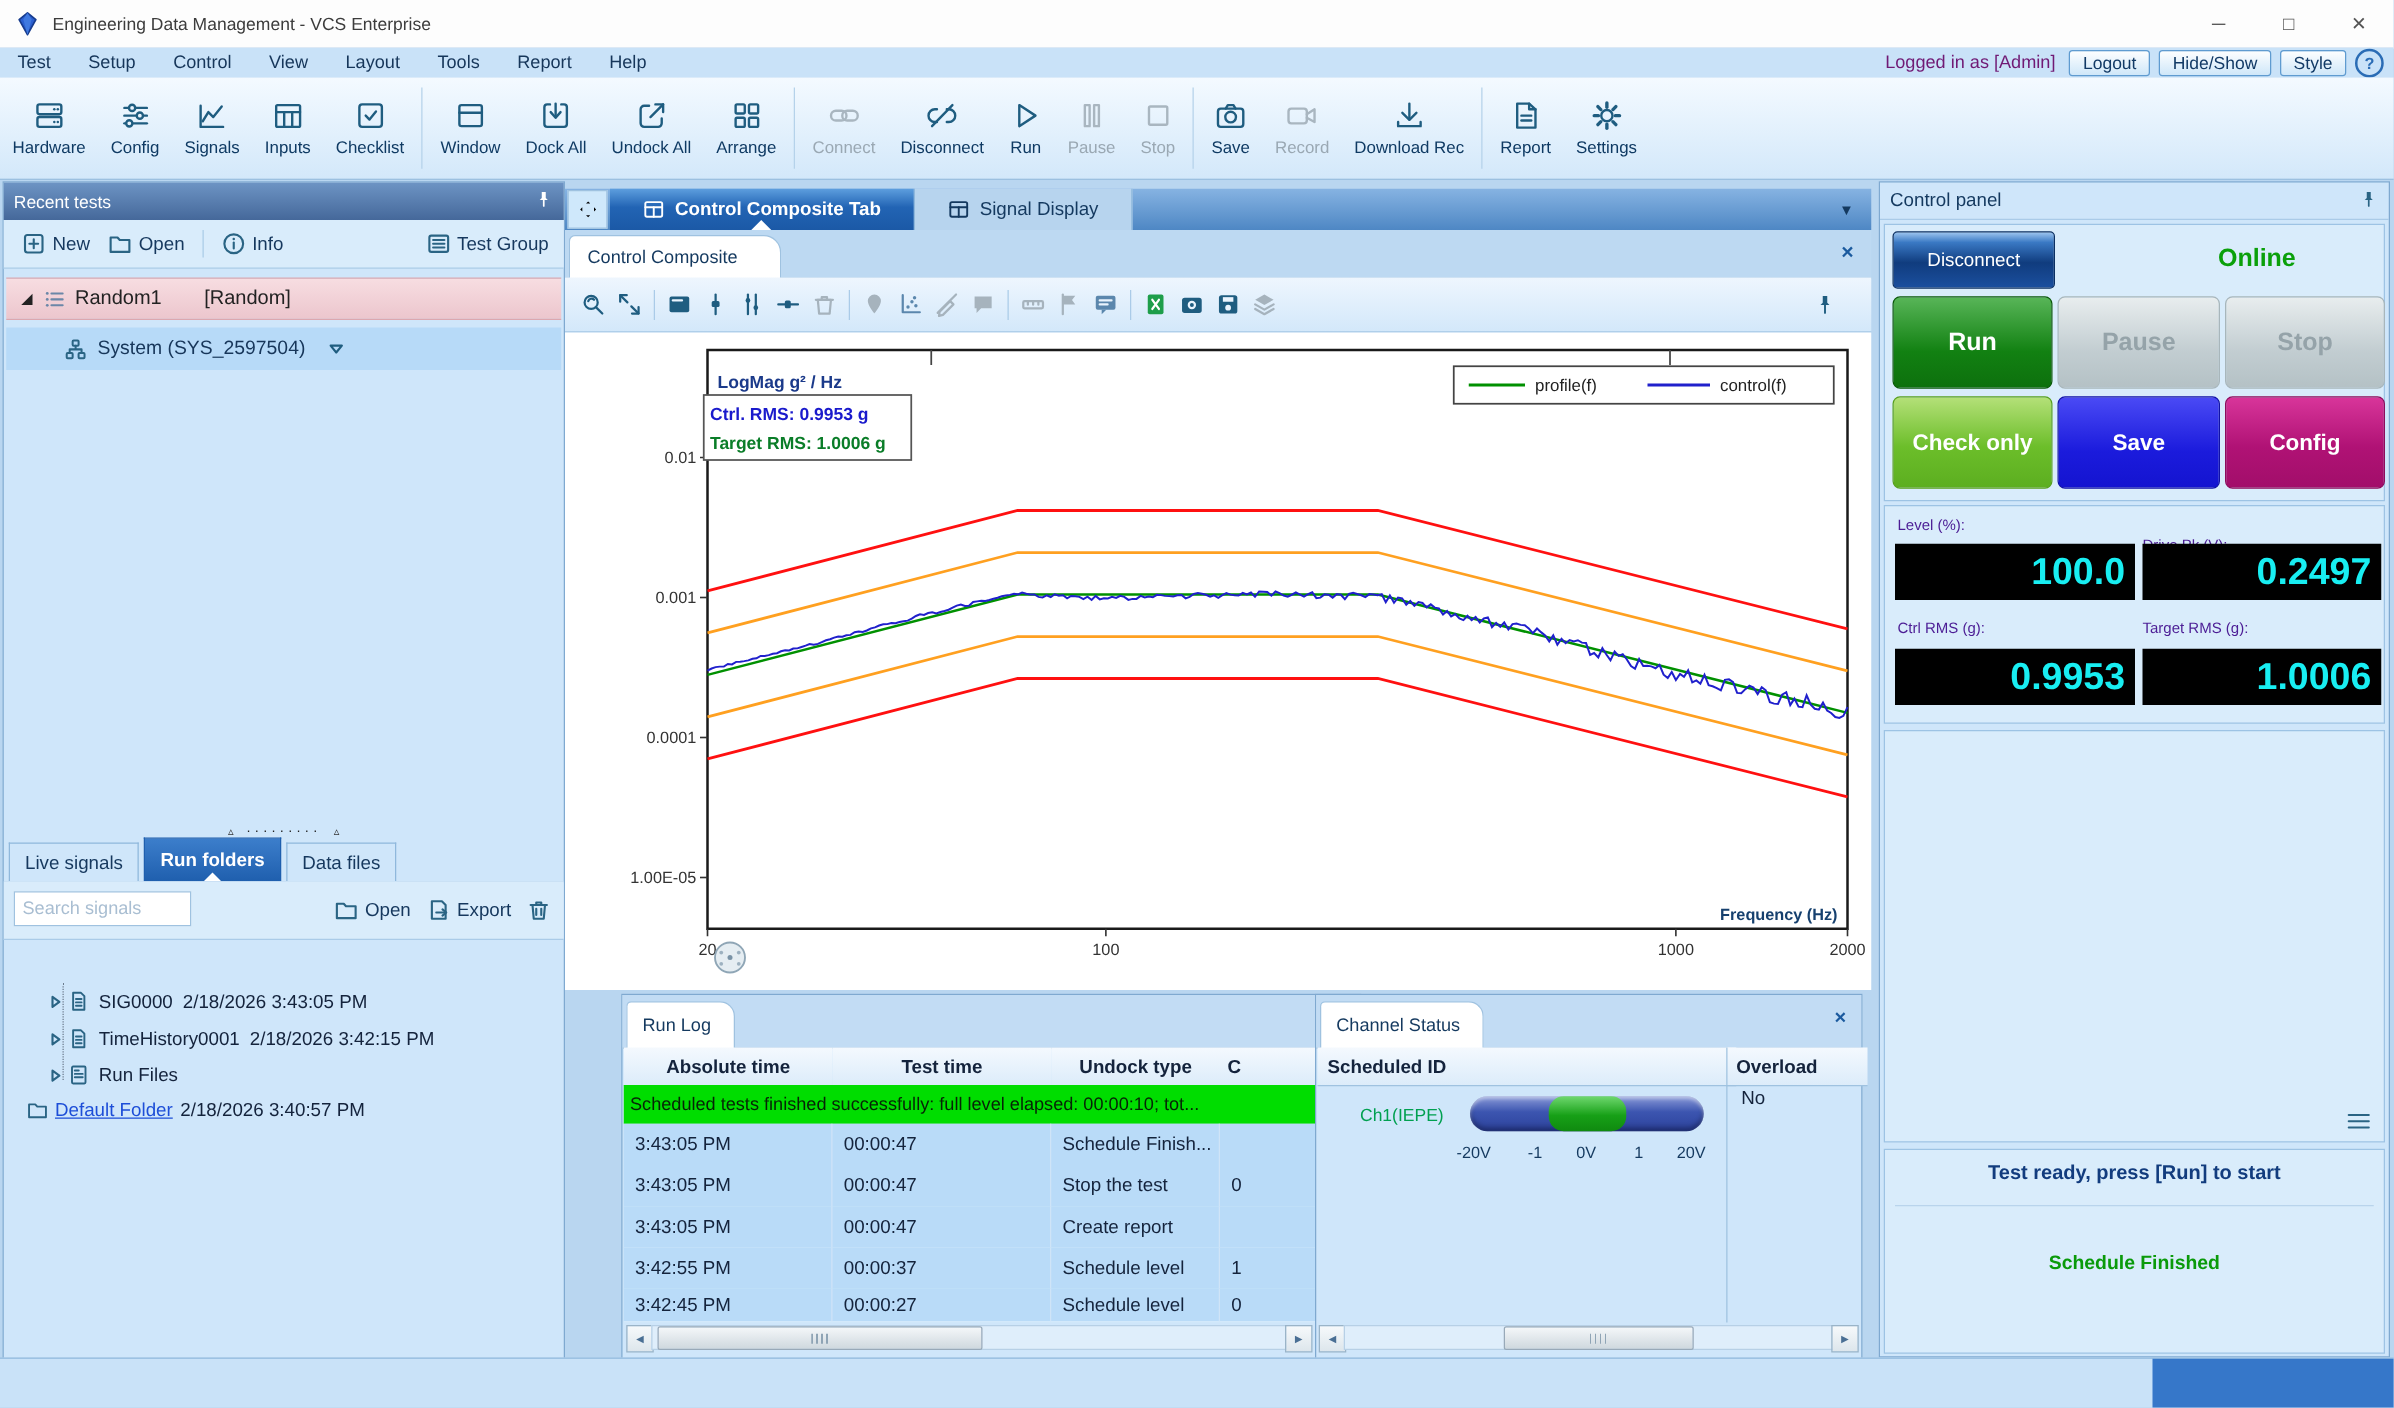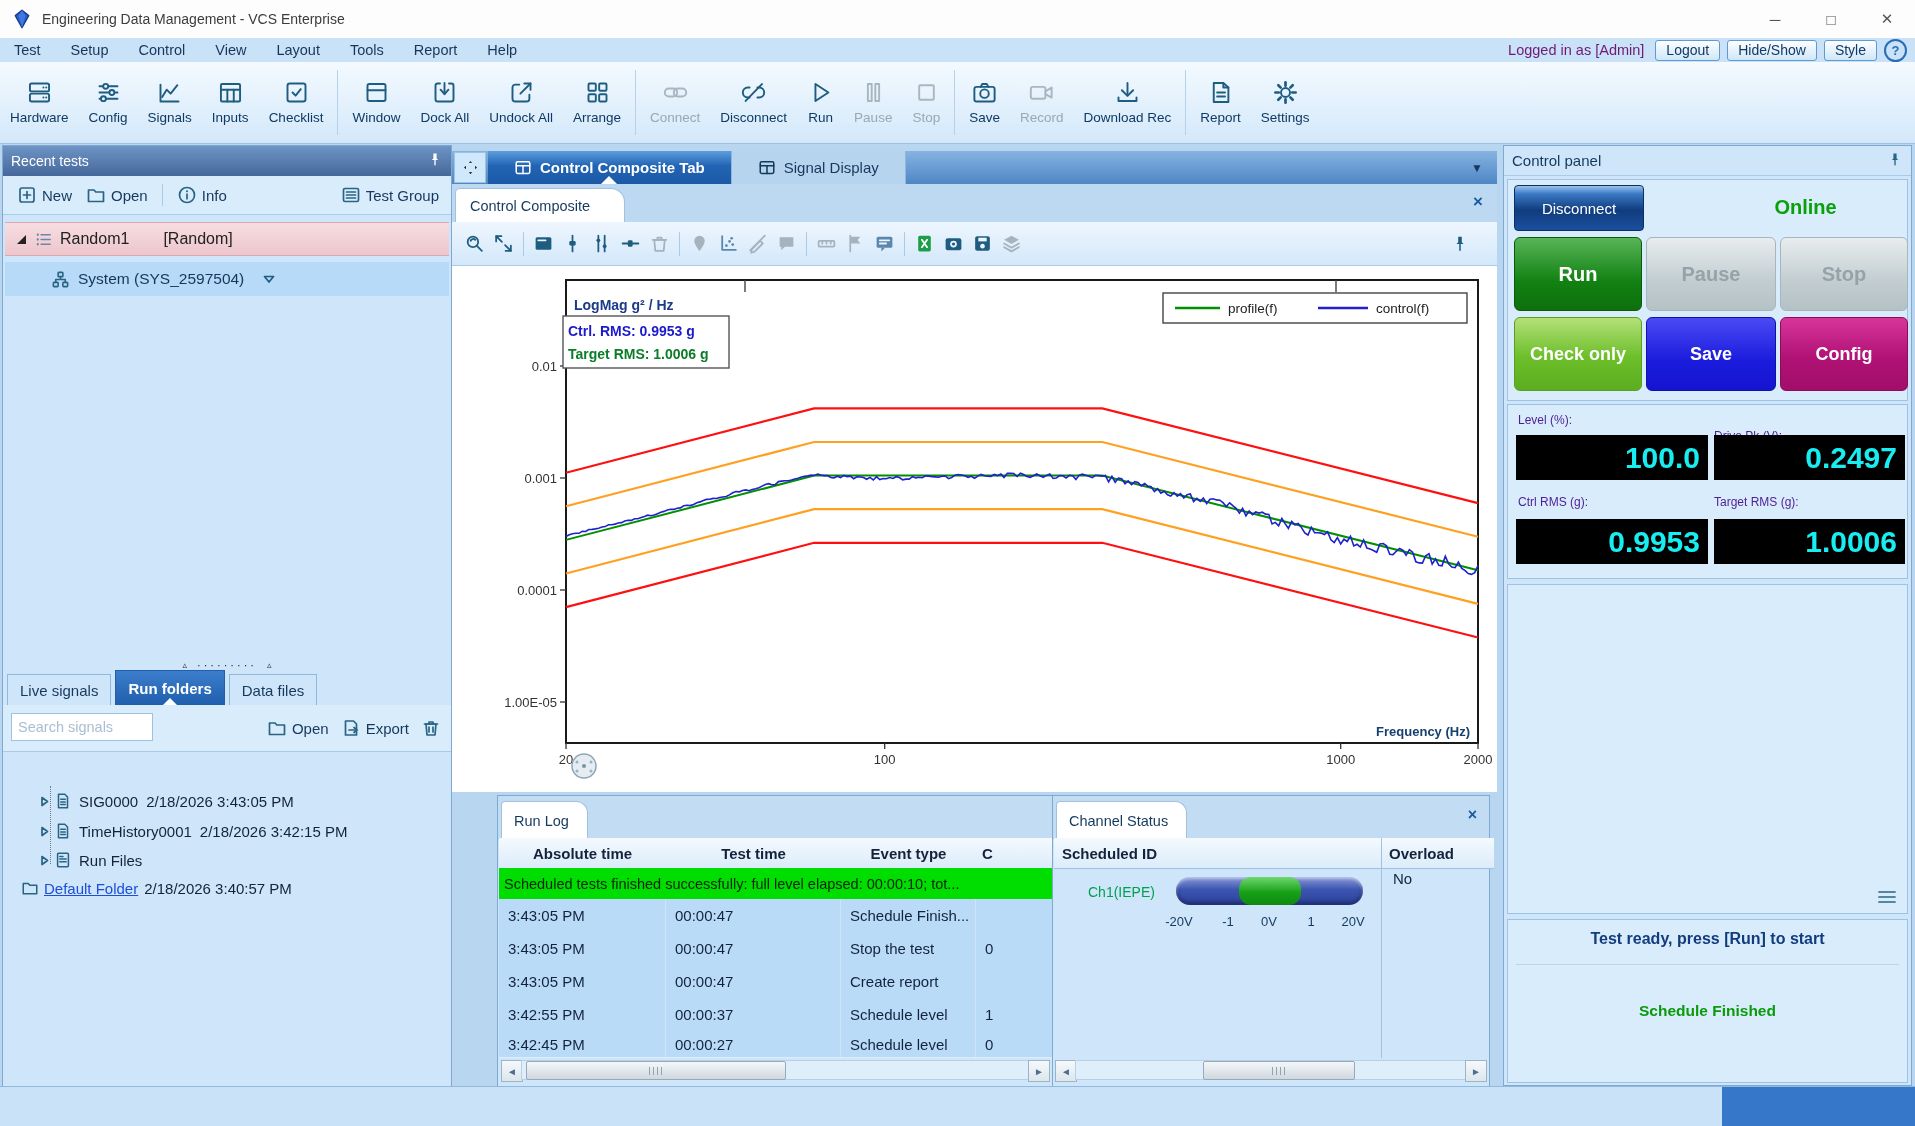--- a/index.html
+++ b/index.html
@@ -845,21 +845,21 @@
       </svg>
   </div>
 
   <div id="runlog-panel" class="abs dock-panel">
     <div class="dock-tabbar">
       <span class="dock-tab">Run Log</span>
       <span class="dock-close">×</span>
     </div>
     <div class="gridhead" style="left:1px;top:42px;width:167px;height:30px;">Absolute time</div>
     <div class="gridhead" style="left:168px;top:42px;width:175px;height:30px;">Test time</div>
-    <div class="gridhead" style="left:343px;top:42px;width:135px;height:30px;">Event type</div>
+    <div class="gridhead" style="left:343px;top:42px;width:135px;height:30px;">Undock type</div>
     <div class="gridhead" style="left:478px;top:42px;width:79px;height:30px;justify-content:flex-start;padding-left:6px;">C</div>
     <div id="banner-row">Scheduled tests finished successfully: full level elapsed: 00:00:10; tot...</div>
     <div id="runlog-rows">
         <div class="lgrow" style="left: 1px; top: 103px; width: 556px; height: 33px;">
           <span class="lgcell" style="width: 167px;">3:43:05 PM</span>
           <span class="lgcell" style="width: 175px;">00:00:47</span>
           <span class="lgcell" style="width: 135px;">Schedule Finish...</span>
           <span class="lgcell" style="width: 79px;"></span>
         </div>
         <div class="lgrow" style="left: 1px; top: 136px; width: 556px; height: 33px;">

